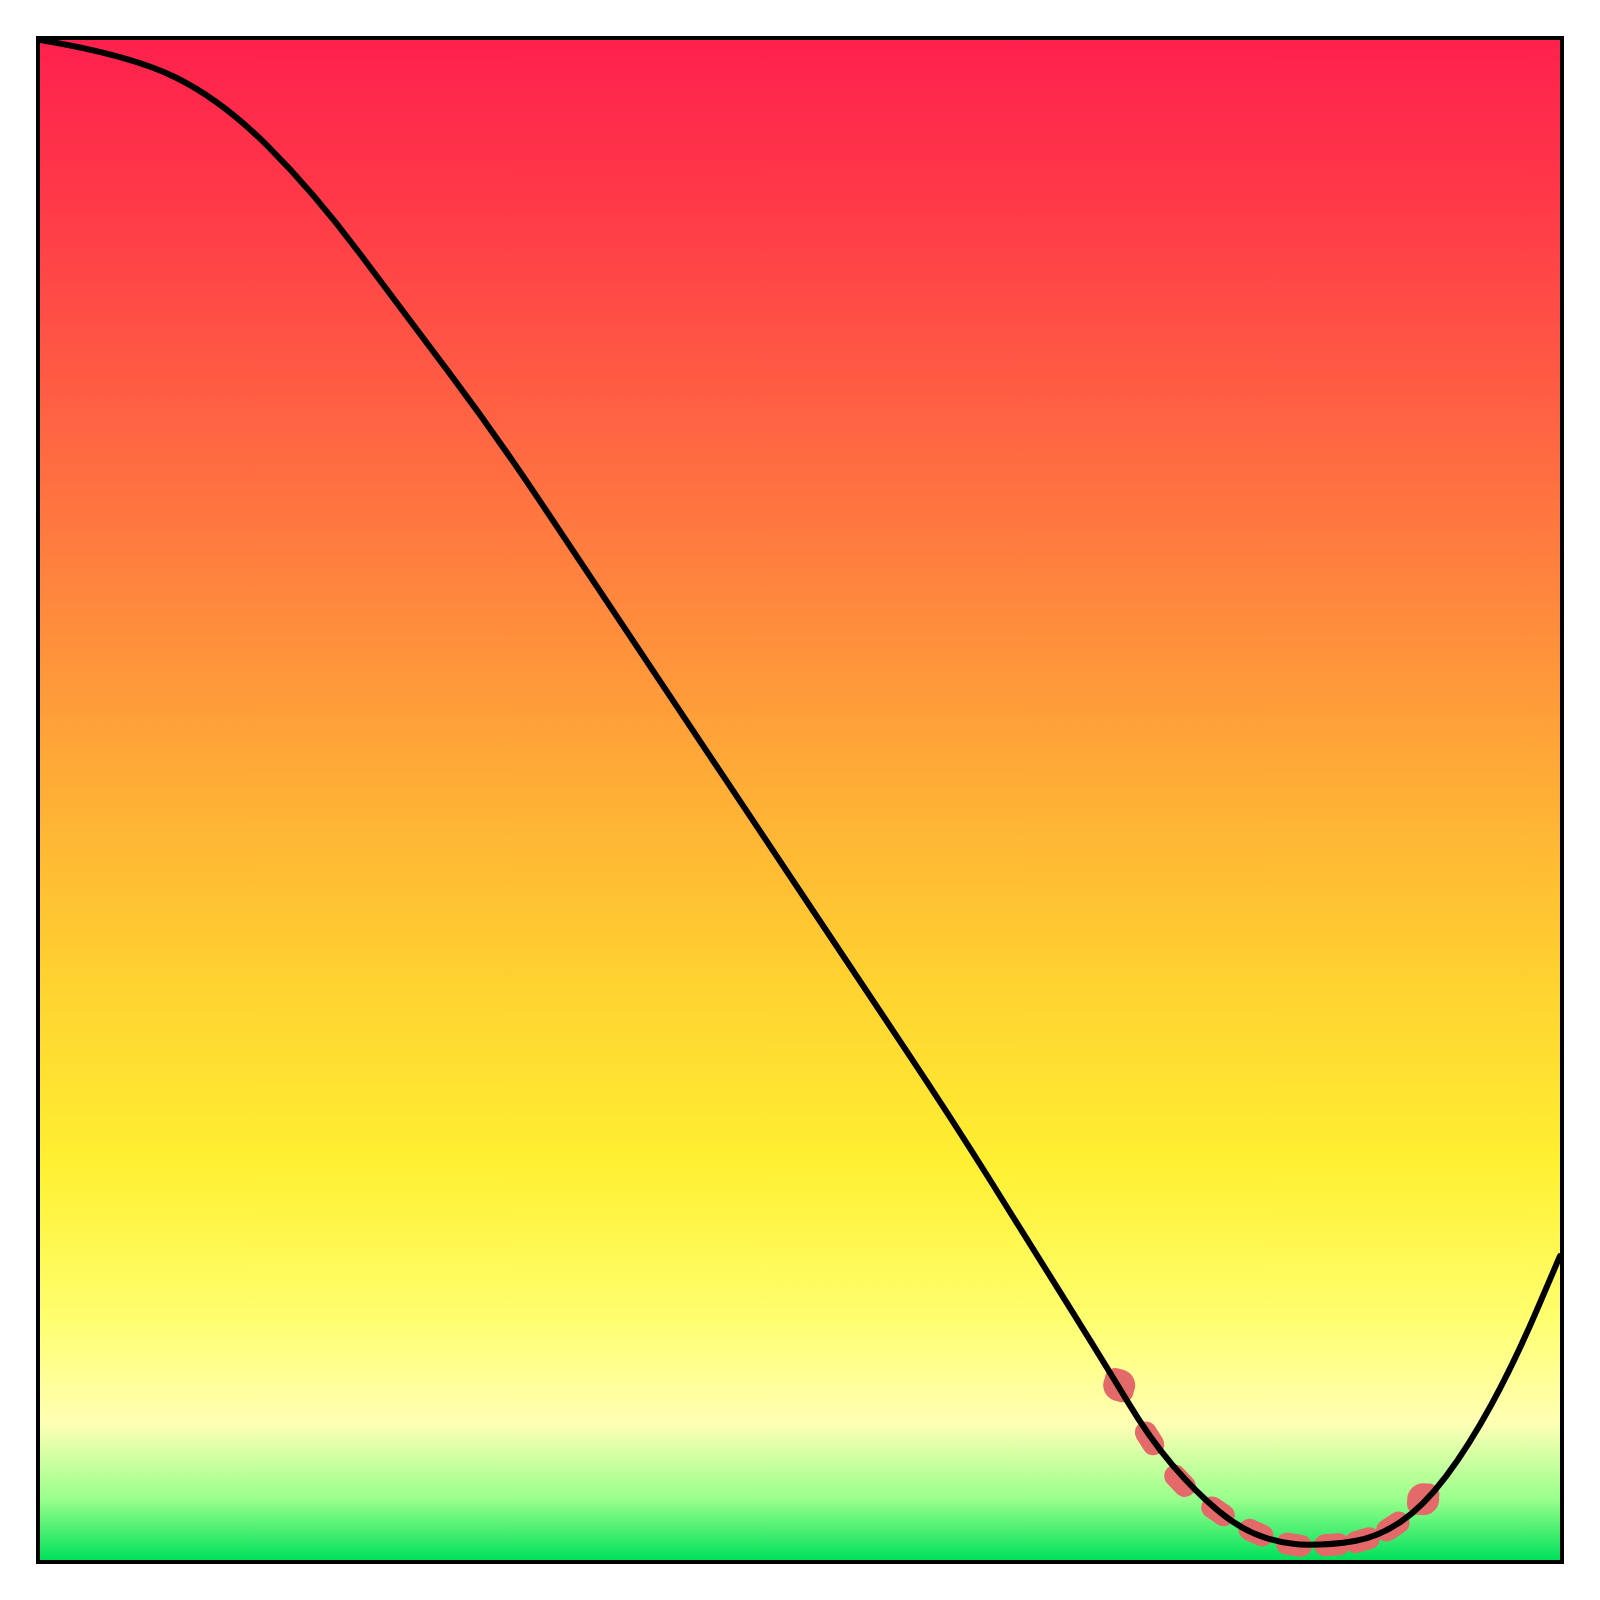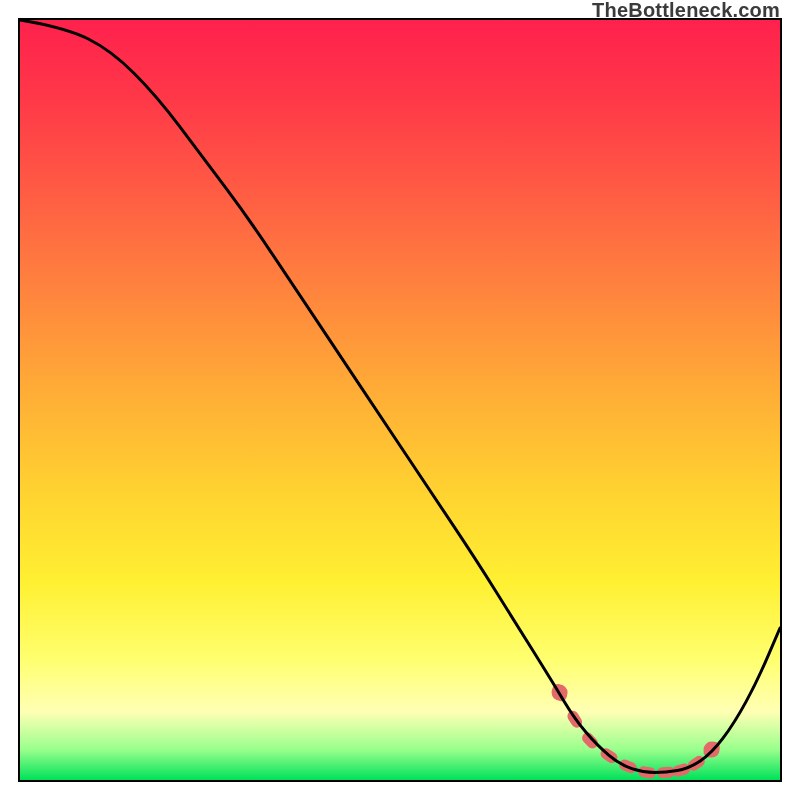--- a/index.html
+++ b/index.html
@@ -75,21 +75,20 @@
     font-weight: 600;
     color: #3b3b3b;
     letter-spacing: 0.2px;
   }
 </style>
 </head>
 <body>
 
 <div class="frame">
 
-  <div class="watermark">TheBottleneck.com</div>
 
   <div class="plot-area">
     <div class="gradient"></div>
     <svg class="overlay-svg" viewBox="0 0 760 760" preserveAspectRatio="none">
       <g id="marker-group">
           <rect x="530.6" y="667.1" width="18" height="11" rx="5.5" class="marker" transform="rotate(60.25511870305792 539.6 672.6)"></rect>
           <rect x="545.8" y="693.7" width="18" height="11" rx="5.5" class="marker" transform="rotate(57.587693381648805 554.8 699.2)"></rect>
           <rect x="561" y="714.98" width="18" height="11" rx="5.5" class="marker" transform="rotate(46.84761026599449 570 720.48)"></rect>
           <rect x="580" y="730.18" width="18" height="11" rx="5.5" class="marker" transform="rotate(34.21570213243743 589 735.68)"></rect>
           <rect x="599" y="740.82" width="18" height="11" rx="5.5" class="marker" transform="rotate(23.7494944928668 608 746.32)"></rect>

